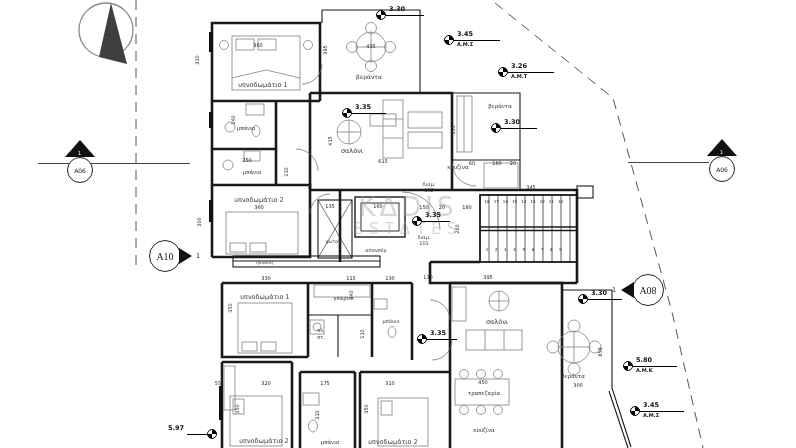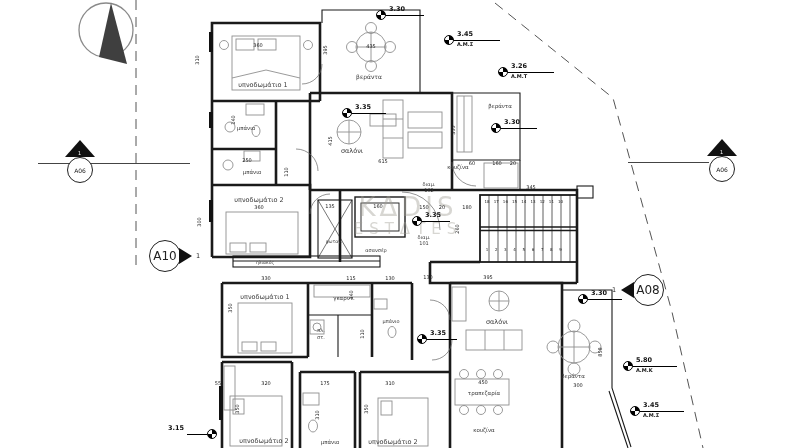--- a/index.html
+++ b/index.html
@@ -15,21 +15,21 @@
           border:1px solid #000;box-sizing:border-box;
           background:conic-gradient(#000 0 25%,#fff 25% 50%,#000 50% 75%,#fff 75% 100%);}
   .em-line{position:absolute;left:5px;top:-0.5px;height:1px;background:#000;}
   .em-val{position:absolute;left:8px;top:-10px;font-weight:bold;font-size:6.5px;white-space:nowrap;color:#111;}
   .em-sub{position:absolute;left:8px;top:1px;font-weight:bold;font-size:5px;white-space:nowrap;color:#111;}
   .secmark{position:absolute;}
   .sm-line{position:absolute;top:-0.5px;height:1px;background:#444;}
   .sm-circle{position:absolute;left:-13px;top:-6px;width:26px;height:26px;border:1px solid #222;
              border-radius:50%;background:#fff;display:flex;align-items:center;justify-content:center;
              font-size:6px;color:#222;box-sizing:border-box;}
-  .sm-circle.big{left:-16px;top:-16px;width:32px;height:32px;font-size:12px;}
+  .sm-circle.big{left:-16px;top:-16px;width:32px;height:32px;font-size:10px;font-family:Liberation Serif, serif;}
   .sm-tri-up{position:absolute;left:-15px;top:-23px;width:0;height:0;
              border-left:15px solid transparent;border-right:15px solid transparent;
              border-bottom:17px solid #111;}
   .sm-tri-num{position:absolute;left:-2px;top:-13px;font-size:5px;color:#fff;z-index:2;}
   .sm-tri-right{position:absolute;left:14px;top:-8px;width:0;height:0;
                 border-top:8px solid transparent;border-bottom:8px solid transparent;
                 border-left:13px solid #111;}
   .sm-tri-left{position:absolute;left:-27px;top:-8px;width:0;height:0;
                border-top:8px solid transparent;border-bottom:8px solid transparent;
                border-right:13px solid #111;}
@@ -378,21 +378,21 @@
     </div>
     <div class="em" style="left: 635px; top: 411px;">
       <div class="em-dot"></div>
       <div class="em-line" style="width: 44px;"></div>
       <div class="em-val">3.45</div>
       <div class="em-sub">Α.Μ.Σ</div>
     </div>
     <div class="em" style="left: 212px; top: 434px;">
       <div class="em-dot"></div>
       <div class="em-line" style="width: 20px; left: -25px;"></div>
-      <div class="em-val" style="left: -44px;">3.15</div>
+      <div class="em-val" style="left: -44px;">5.97</div>
     </div>
     <div class="stairnum" style="left: 487px; top: 201px;">18</div>
     <div class="stairnum" style="left: 496.2px; top: 201px;">17</div>
     <div class="stairnum" style="left: 505.4px; top: 201px;">16</div>
     <div class="stairnum" style="left: 514.6px; top: 201px;">15</div>
     <div class="stairnum" style="left: 523.8px; top: 201px;">14</div>
     <div class="stairnum" style="left: 533px; top: 201px;">13</div>
     <div class="stairnum" style="left: 542.2px; top: 201px;">12</div>
     <div class="stairnum" style="left: 551.4px; top: 201px;">11</div>
     <div class="stairnum" style="left: 560.6px; top: 201px;">10</div>

